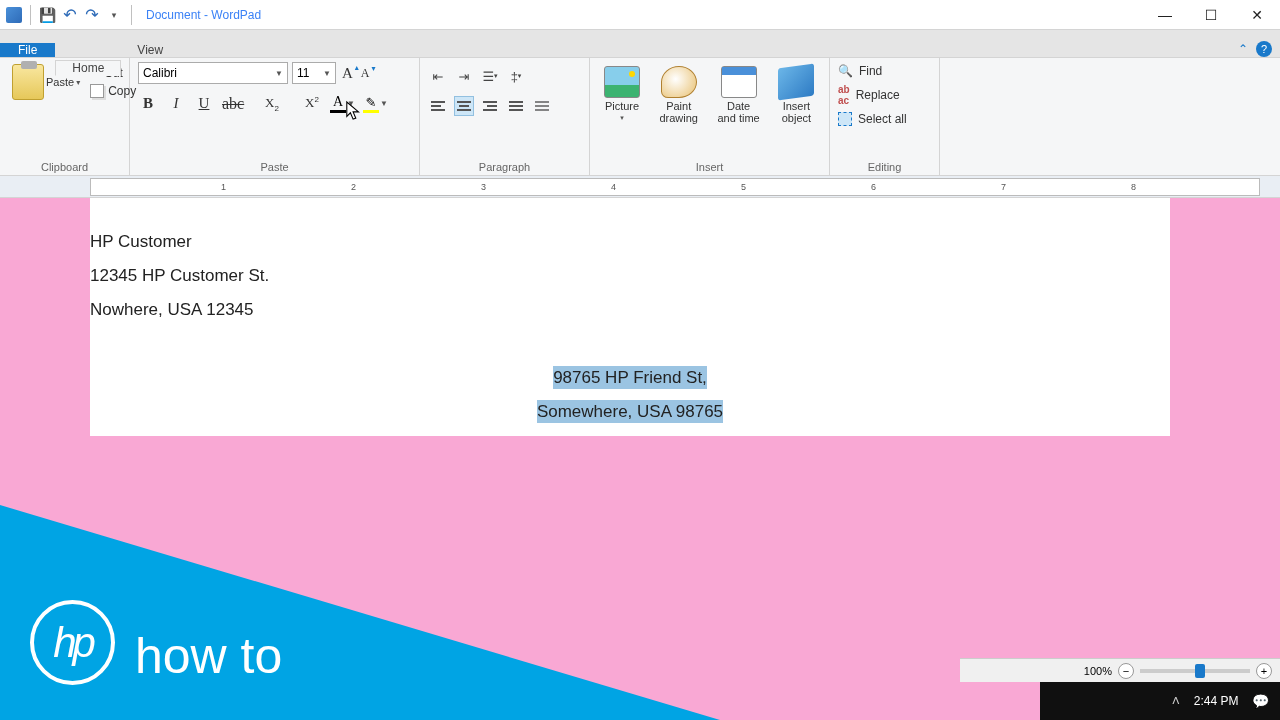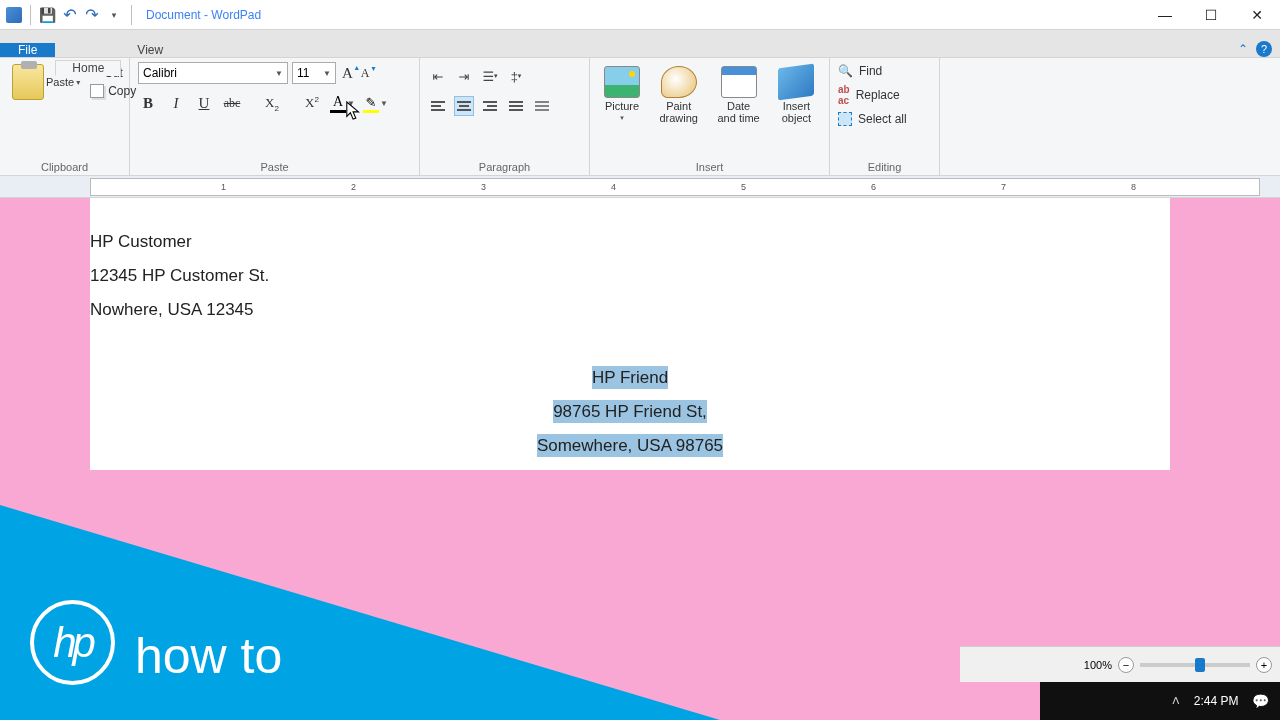--- a/index.html
+++ b/index.html
@@ -45,21 +45,21 @@
 .size-select { width: 44px; height: 22px; border: 1px solid #ababab; background: #fff; font-size: 12px; padding: 0 4px; display: flex; align-items: center; justify-content: space-between; cursor: pointer; }
 .dd-arrow { font-size: 8px; color: #555; }
 .grow-shrink { font-family: Georgia, serif; font-size: 15px; color: #333; cursor: pointer; padding: 0 2px; position: relative; }
 .grow-shrink sup { font-size: 8px; color: #1979ca; position: absolute; top: -2px; right: -4px; }
 
 .font-bottom { display: flex; align-items: center; gap: 8px; margin-top: 10px; }
 .fmt-btn { font-family: Georgia, serif; font-size: 15px; color: #333; cursor: pointer; width: 20px; text-align: center; }
 .bold { font-weight: bold; }
 .italic { font-style: italic; }
 .underline { text-decoration: underline; }
-.strike { text-decoration: line-through; font-size: 12px; }
+.strike { text-decoration: line-through; font-size: 16px; }
 .subsup { font-size: 13px; margin-left: 12px; }
 .color-btn { display: flex; align-items: center; gap: 1px; cursor: pointer; }
 .color-sw { width: 16px; height: 3px; }
 
 .para-row { display: flex; align-items: center; gap: 6px; }
 .para-btn { width: 20px; height: 20px; display: flex; align-items: center; justify-content: center; cursor: pointer; color: #444; font-size: 13px; }
 .para-btn.active { background: #cde6f7; border: 1px solid #92c0e0; }
 .lines-icon { display: flex; flex-direction: column; gap: 2px; }
 .lines-icon span { display: block; width: 14px; height: 2px; background: #555; }
 .lines-icon.left span:nth-child(2){width:10px}
@@ -98,21 +98,21 @@
 
 .cursor { position: absolute; top: 100px; left: 345px; width: 18px; height: 22px; pointer-events: none; }
 .cursor svg { width: 100%; height: 100%; }
 
 
 .hp-overlay { position: absolute; bottom: 0; left: 0; width: 720px; height: 215px; background: #00a4e4; clip-path: polygon(0 0, 100% 100%, 0 100%); display: flex; align-items: flex-end; padding: 0 0 35px 30px; gap: 20px; }
 .hp-logo { width: 85px; height: 85px; border: 4px solid #fff; border-radius: 50%; display: flex; align-items: center; justify-content: center; color: #fff; font-size: 42px; font-weight: 300; font-style: italic; letter-spacing: -4px; }
 .hp-text { color: #fff; font-size: 50px; font-weight: 300; }
 
 
-.statusbar { position: absolute; bottom: 38px; right: 0; width: 320px; height: 36px; background: #f0f0f0; border-top: 1px solid #ccc; display: flex; align-items: center; justify-content: flex-end; gap: 6px; padding: 0 8px; font-size: 11px; }
+.statusbar { position: absolute; bottom: 38px; right: 0; width: 320px; height: 24px; background: #f0f0f0; border-top: 1px solid #ccc; display: flex; align-items: center; justify-content: flex-end; gap: 6px; padding: 0 8px; font-size: 11px; }
 .zoom-btn { width: 16px; height: 16px; border: 1px solid #999; border-radius: 50%; display: flex; align-items: center; justify-content: center; cursor: pointer; font-size: 11px; background: #fff; }
 .zoom-slider { width: 110px; height: 4px; background: #ccc; position: relative; }
 .zoom-thumb { position: absolute; left: 50%; top: -5px; width: 10px; height: 14px; background: #1979ca; border-radius: 2px; }
 
 
 .taskbar { position: absolute; bottom: 0; right: 0; width: 240px; height: 38px; background: #101010; color: #fff; display: flex; align-items: center; justify-content: flex-end; gap: 14px; padding: 0 10px; font-size: 12px; }
 .tray-ico { color: #ccc; font-size: 14px; }
 </style>
 </head>
 <body>
@@ -315,21 +315,20 @@
   </div>
 </div>
 
 <div class="doc-area">
   <div class="page doc-text">
     <div class="gap"></div>
     <div class="para-left">HP Customer</div>
     <div class="para-left">12345 HP Customer St.</div>
     <div class="para-left">Nowhere, USA 12345</div>
     <div class="gap"></div>
-    <div class="para-center"><span class="sel">HP Friend</span></div>
     <div class="para-center"><span class="sel">98765 HP Friend St,</span></div>
     <div class="para-center"><span class="sel">Somewhere,  USA 98765</span></div>
   </div>
 </div>
 
 <div class="cursor">
   <svg viewBox="0 0 20 24">
       <path d="M2 2 L2 18 L6 14 L9 21 L12 20 L9 13 L15 13 Z" fill="#fff" stroke="#000" stroke-width="1.2"></path>
     </svg>
 </div>

